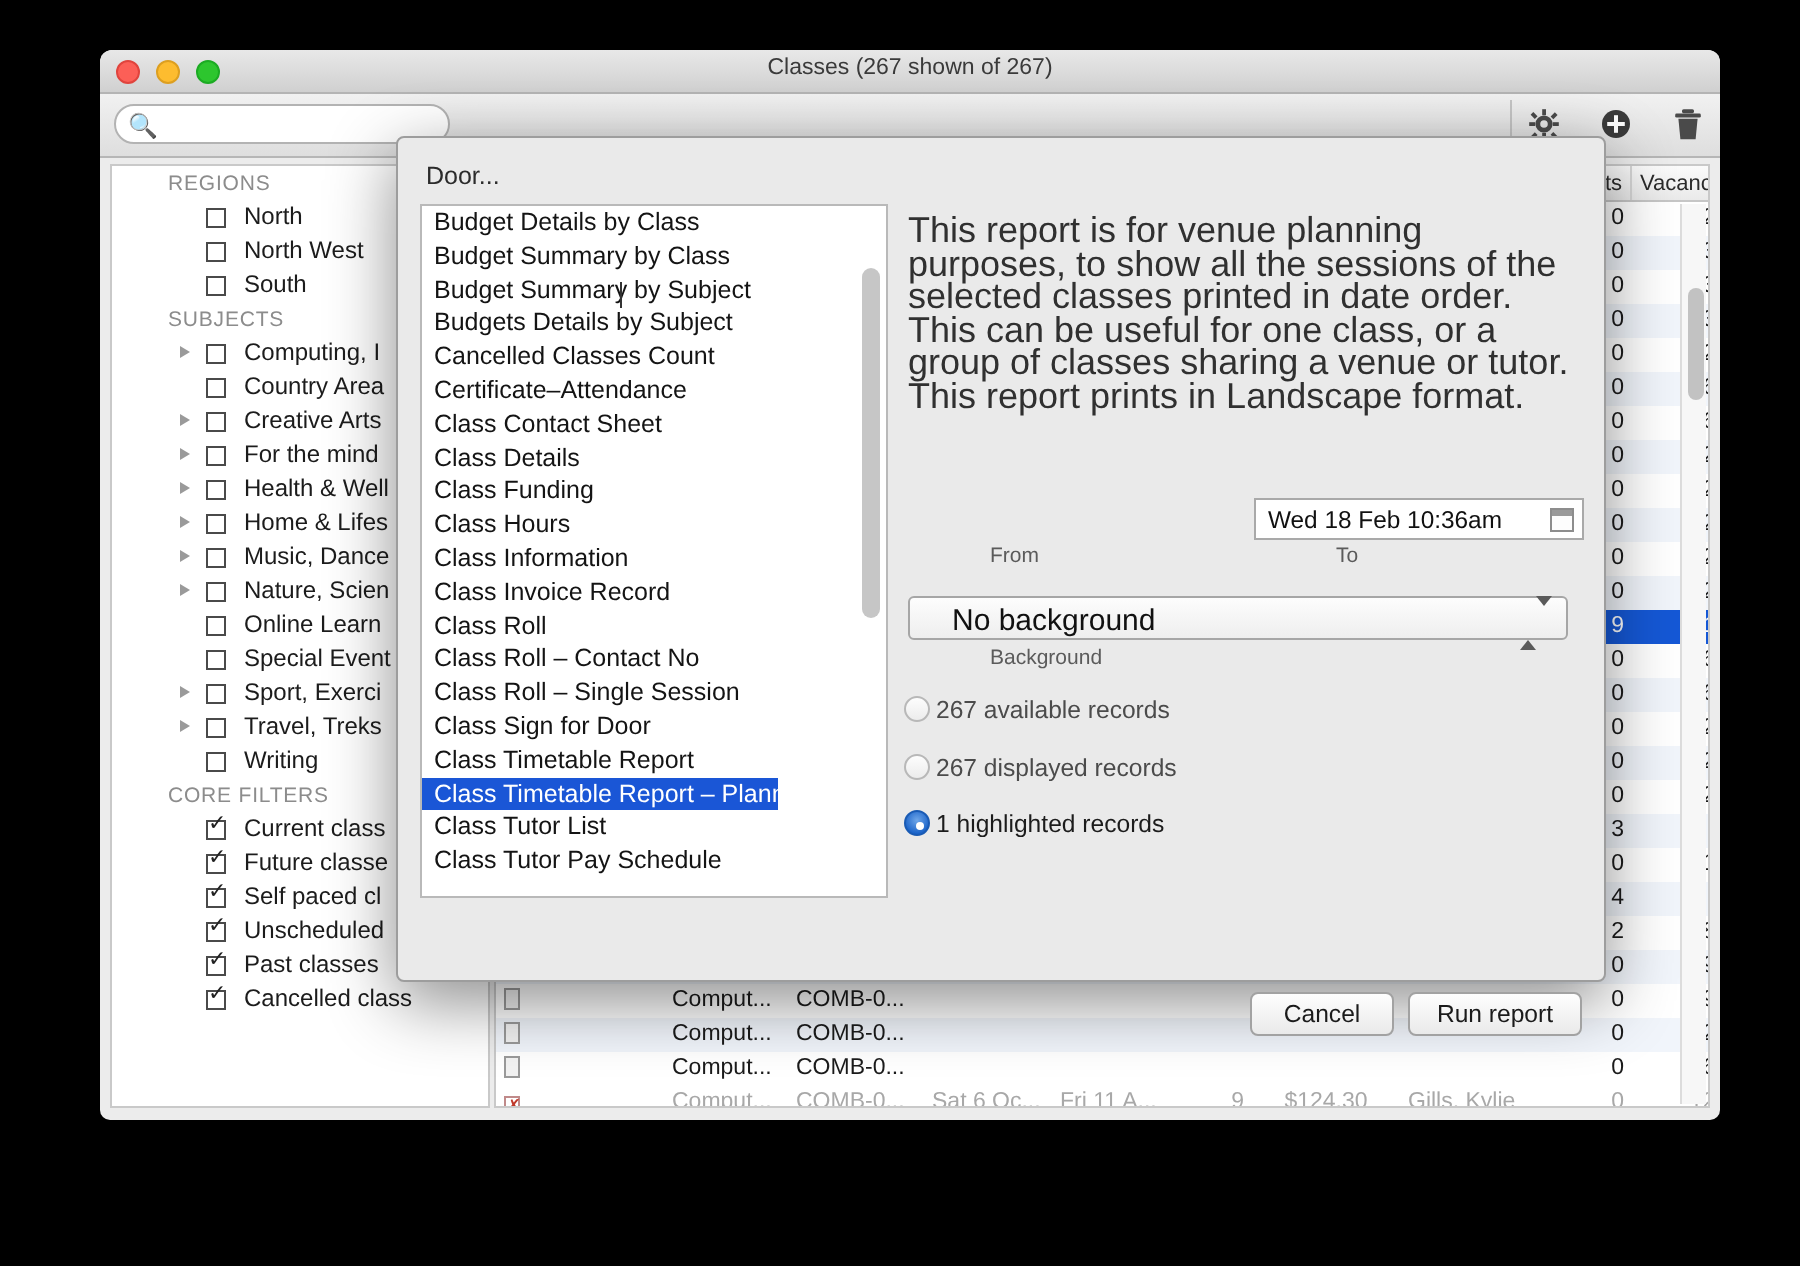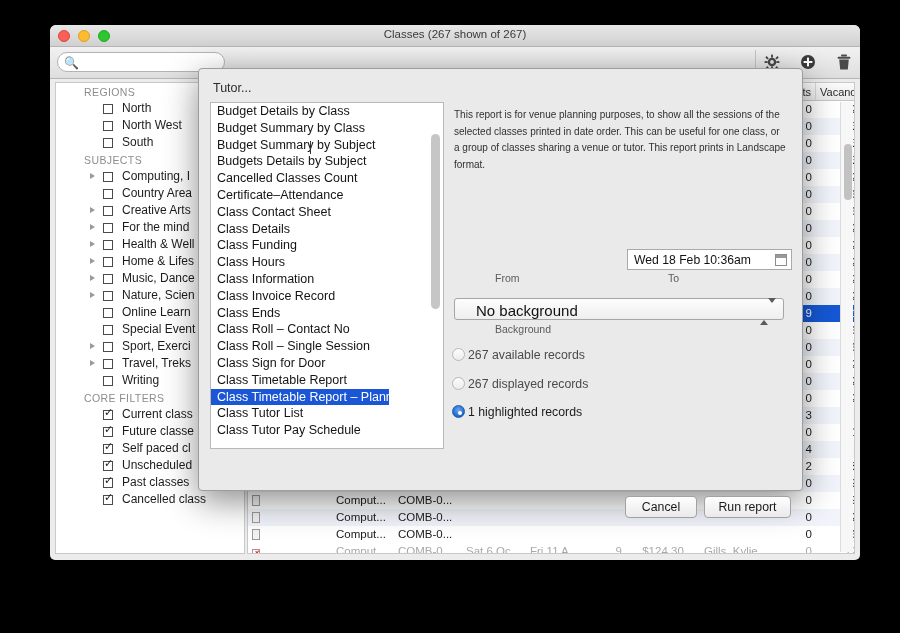--- a/index.html
+++ b/index.html
@@ -165,21 +165,21 @@
     width: 13px; background: #fff;
   }
   .rep-thumb {
     position: absolute; left: 2px; top: 30px;
     width: 9px; height: 175px; border-radius: 5px; background: #c6c6c6;
   }
 
   .desc {
     position: absolute; left: 255px; top: 38px;
     width: 332px;
-    font-size: 10px; color: #303030; line-height: 16.5px;
+    font-size: 18px; color: #303030; line-height: 16.5px;
   }
 
   .dfield {
     position: absolute; height: 21px;
     background: #fff; border: 1px solid #a9a9a9;
   }
   .dfield.focus { border-color: #7aa7dd; box-shadow: 0 0 0 1px rgba(120,165,220,.45); }
   .dfield .val {
     position: absolute; left: 6px; top: 3px;
     font-size: 12.2px; color: #111;
@@ -691,37 +691,37 @@
             <div class="td r" style="flex: 0 0 52px; text-align: right;">120</div>
           </div>
         </div>
       <div class="tbl-scroll">
         <div class="tbl-thumb"></div>
       </div>
     </div>
 
     <div class="dialog">
 
-      <div class="dlg-title">Tutor...</div>
+      <div class="dlg-title">Door...</div>
 
       <div class="rep-list">
         <div id="replist">
             <div class="rep-item">Budget Details by Class</div>
             <div class="rep-item">Budget Summary by Class</div>
             <div class="rep-item">Budget Summary by Subject</div>
             <div class="rep-item">Budgets Details by Subject</div>
             <div class="rep-item">Cancelled Classes Count</div>
             <div class="rep-item">Certificate–Attendance</div>
             <div class="rep-item">Class Contact Sheet</div>
             <div class="rep-item">Class Details</div>
             <div class="rep-item">Class Funding</div>
             <div class="rep-item">Class Hours</div>
             <div class="rep-item">Class Information</div>
             <div class="rep-item">Class Invoice Record</div>
-            <div class="rep-item">Class Ends</div>
+            <div class="rep-item">Class Roll</div>
             <div class="rep-item">Class Roll – Contact No</div>
             <div class="rep-item">Class Roll – Single Session</div>
             <div class="rep-item">Class Sign for Door</div>
             <div class="rep-item">Class Timetable Report</div>
             <div class="rep-item sel" style="width: 178px;">Class Timetable Report – Planning</div>
             <div class="rep-item">Class Tutor List</div>
             <div class="rep-item">Class Tutor Pay Schedule</div>
           </div>
         <div class="rep-caret"></div>
         <div class="rep-scroll">

